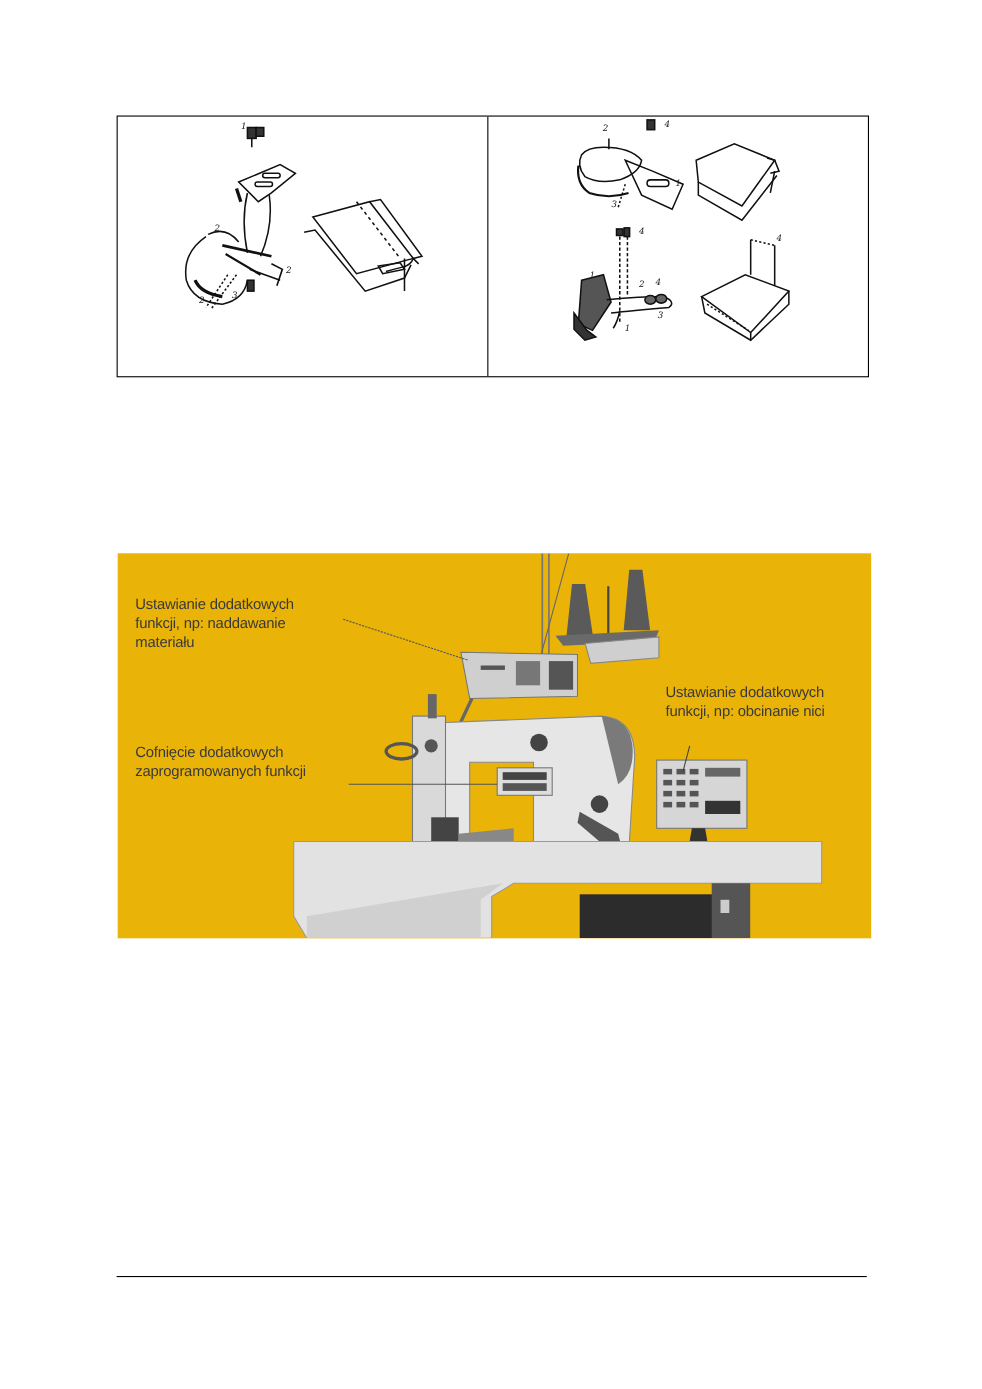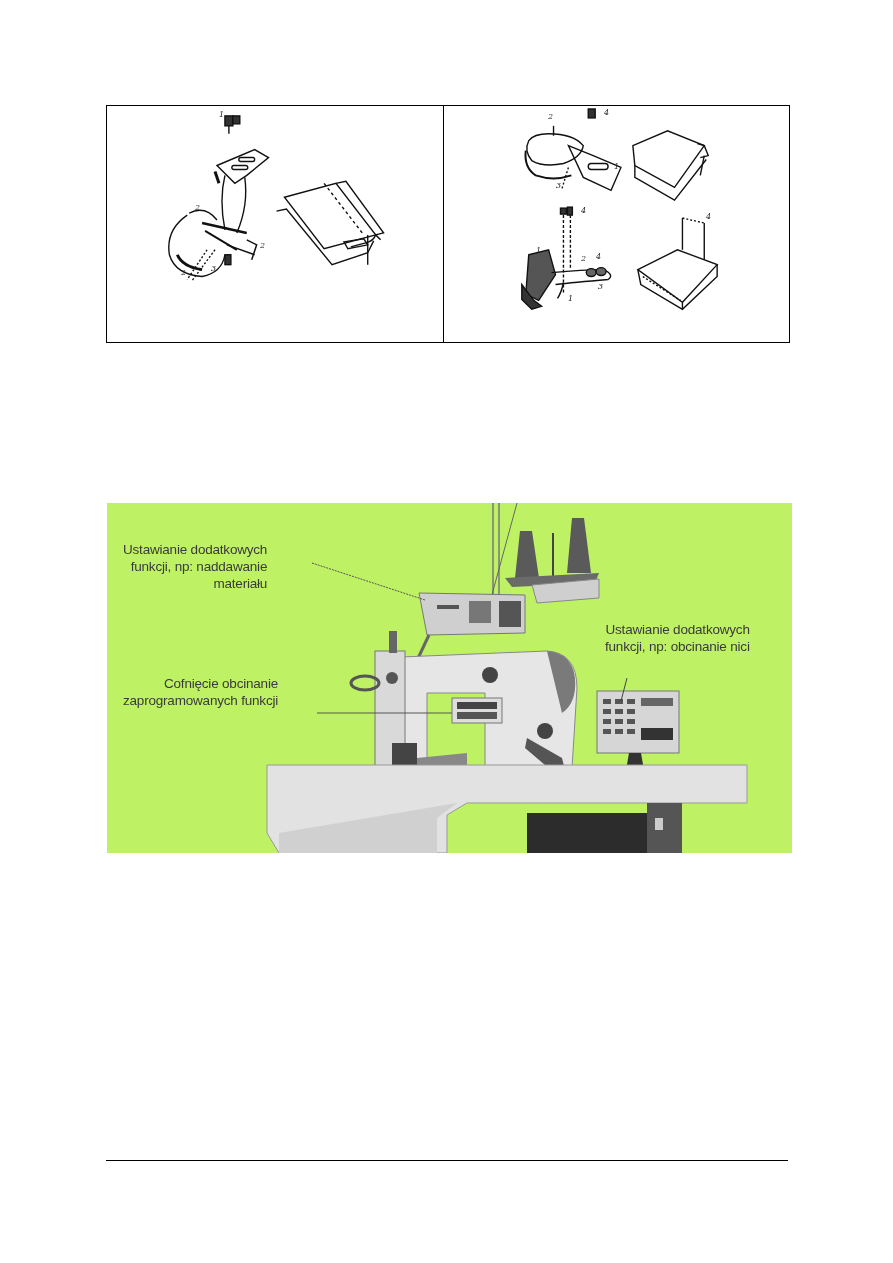--- a/index.html
+++ b/index.html
@@ -4,21 +4,21 @@
 <style>
   html, body { margin:0; padding:0; background:#ffffff; }
   body { width:893px; height:1263px; position:relative; overflow:hidden; font-family:"Liberation Sans", sans-serif; color:#111; }
   .fig-table { position:absolute; left:106px; top:105px; width:684px; height:238px; border:1px solid #000; display:flex; box-sizing:border-box; }
   .fig-cell { position:relative; height:100%; box-sizing:border-box; }
   .fig-cell.left { width:337px; border-right:1px solid #000; }
   .fig-cell.right { flex:1; }
   .fig-cell svg { position:absolute; left:0; top:0; width:100%; height:100%; }
   .part-label { position:absolute; font-family:"DejaVu Serif", serif; font-size:8px; font-style:italic; color:#222; }
 
-  .photo { position:absolute; left:107px; top:503px; width:685px; height:350px; background:#bef264; overflow:hidden;text-align:right; }
+  .photo { position:absolute; left:107px; top:503px; width:685px; height:350px; background:#eab308; overflow:hidden; }
   .photo svg { position:absolute; left:0; top:0; }
   .callout { position:absolute; font-family:"Liberation Sans", sans-serif; font-size:13.5px; line-height:17px; color:#3a3a3a; white-space:pre-line; letter-spacing:-0.2px; }
 
   .footer-rule { position:absolute; left:106px; top:1160px; width:682px; height:0; border-top:1px solid #000; }
 </style>
 </head>
 <body>
 
 <div class="fig-table">
   <div class="fig-cell left">
@@ -178,19 +178,19 @@
     <path d="M172 330 L172 350 L330 350 L330 315 L350 300" fill="#d0d0d0"></path>
 
     <rect x="420" y="310" width="150" height="40" fill="#2c2c2c"></rect>
     <rect x="540" y="300" width="35" height="50" fill="#555"></rect>
     <rect x="548" y="315" width="8" height="12" fill="#ccc"></rect>
   </svg>
 
   <div class="callout" style="left:16px;top:38px;">Ustawianie dodatkowych
 funkcji, np: naddawanie
 materiału</div>
-  <div class="callout" style="left:16px;top:172px;">Cofnięcie obcinanie
+  <div class="callout" style="left:16px;top:172px;">Cofnięcie dodatkowych
 zaprogramowanych funkcji</div>
   <div class="callout" style="left:498px;top:118px;">Ustawianie dodatkowych
 funkcji, np: obcinanie nici</div>
 </div>
 
 <div class="footer-rule"></div>
 
 </body></html>

